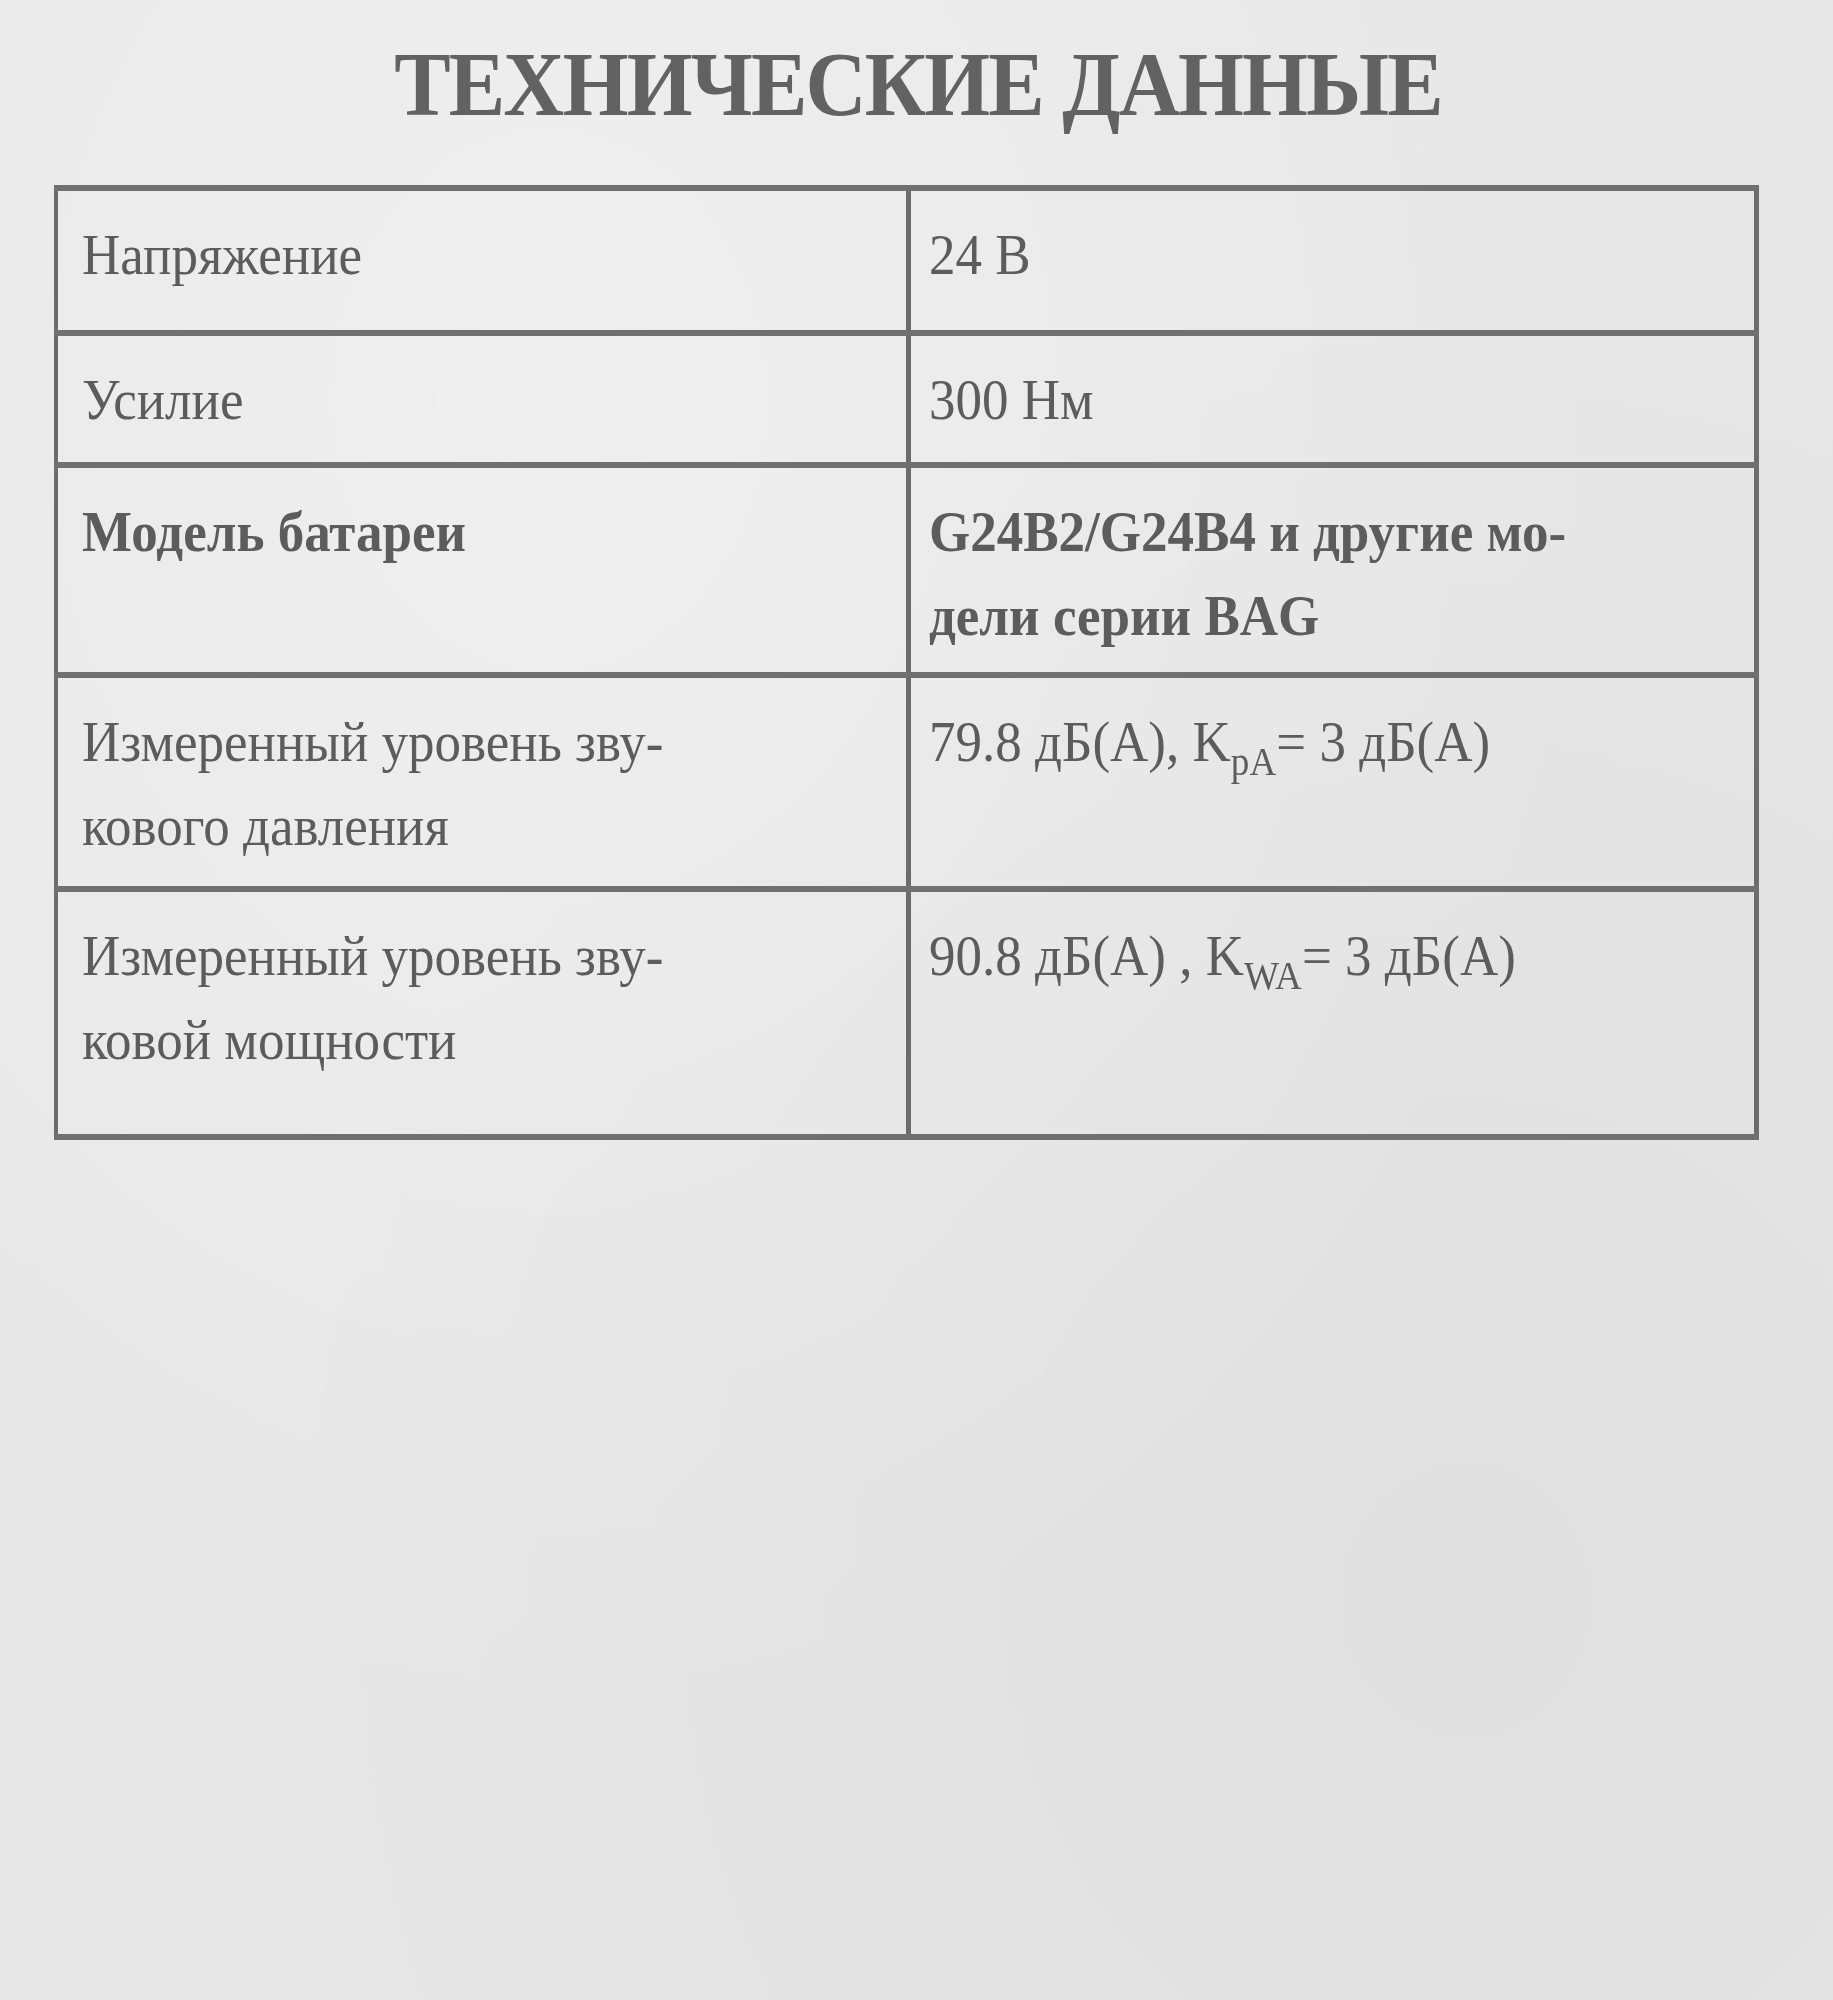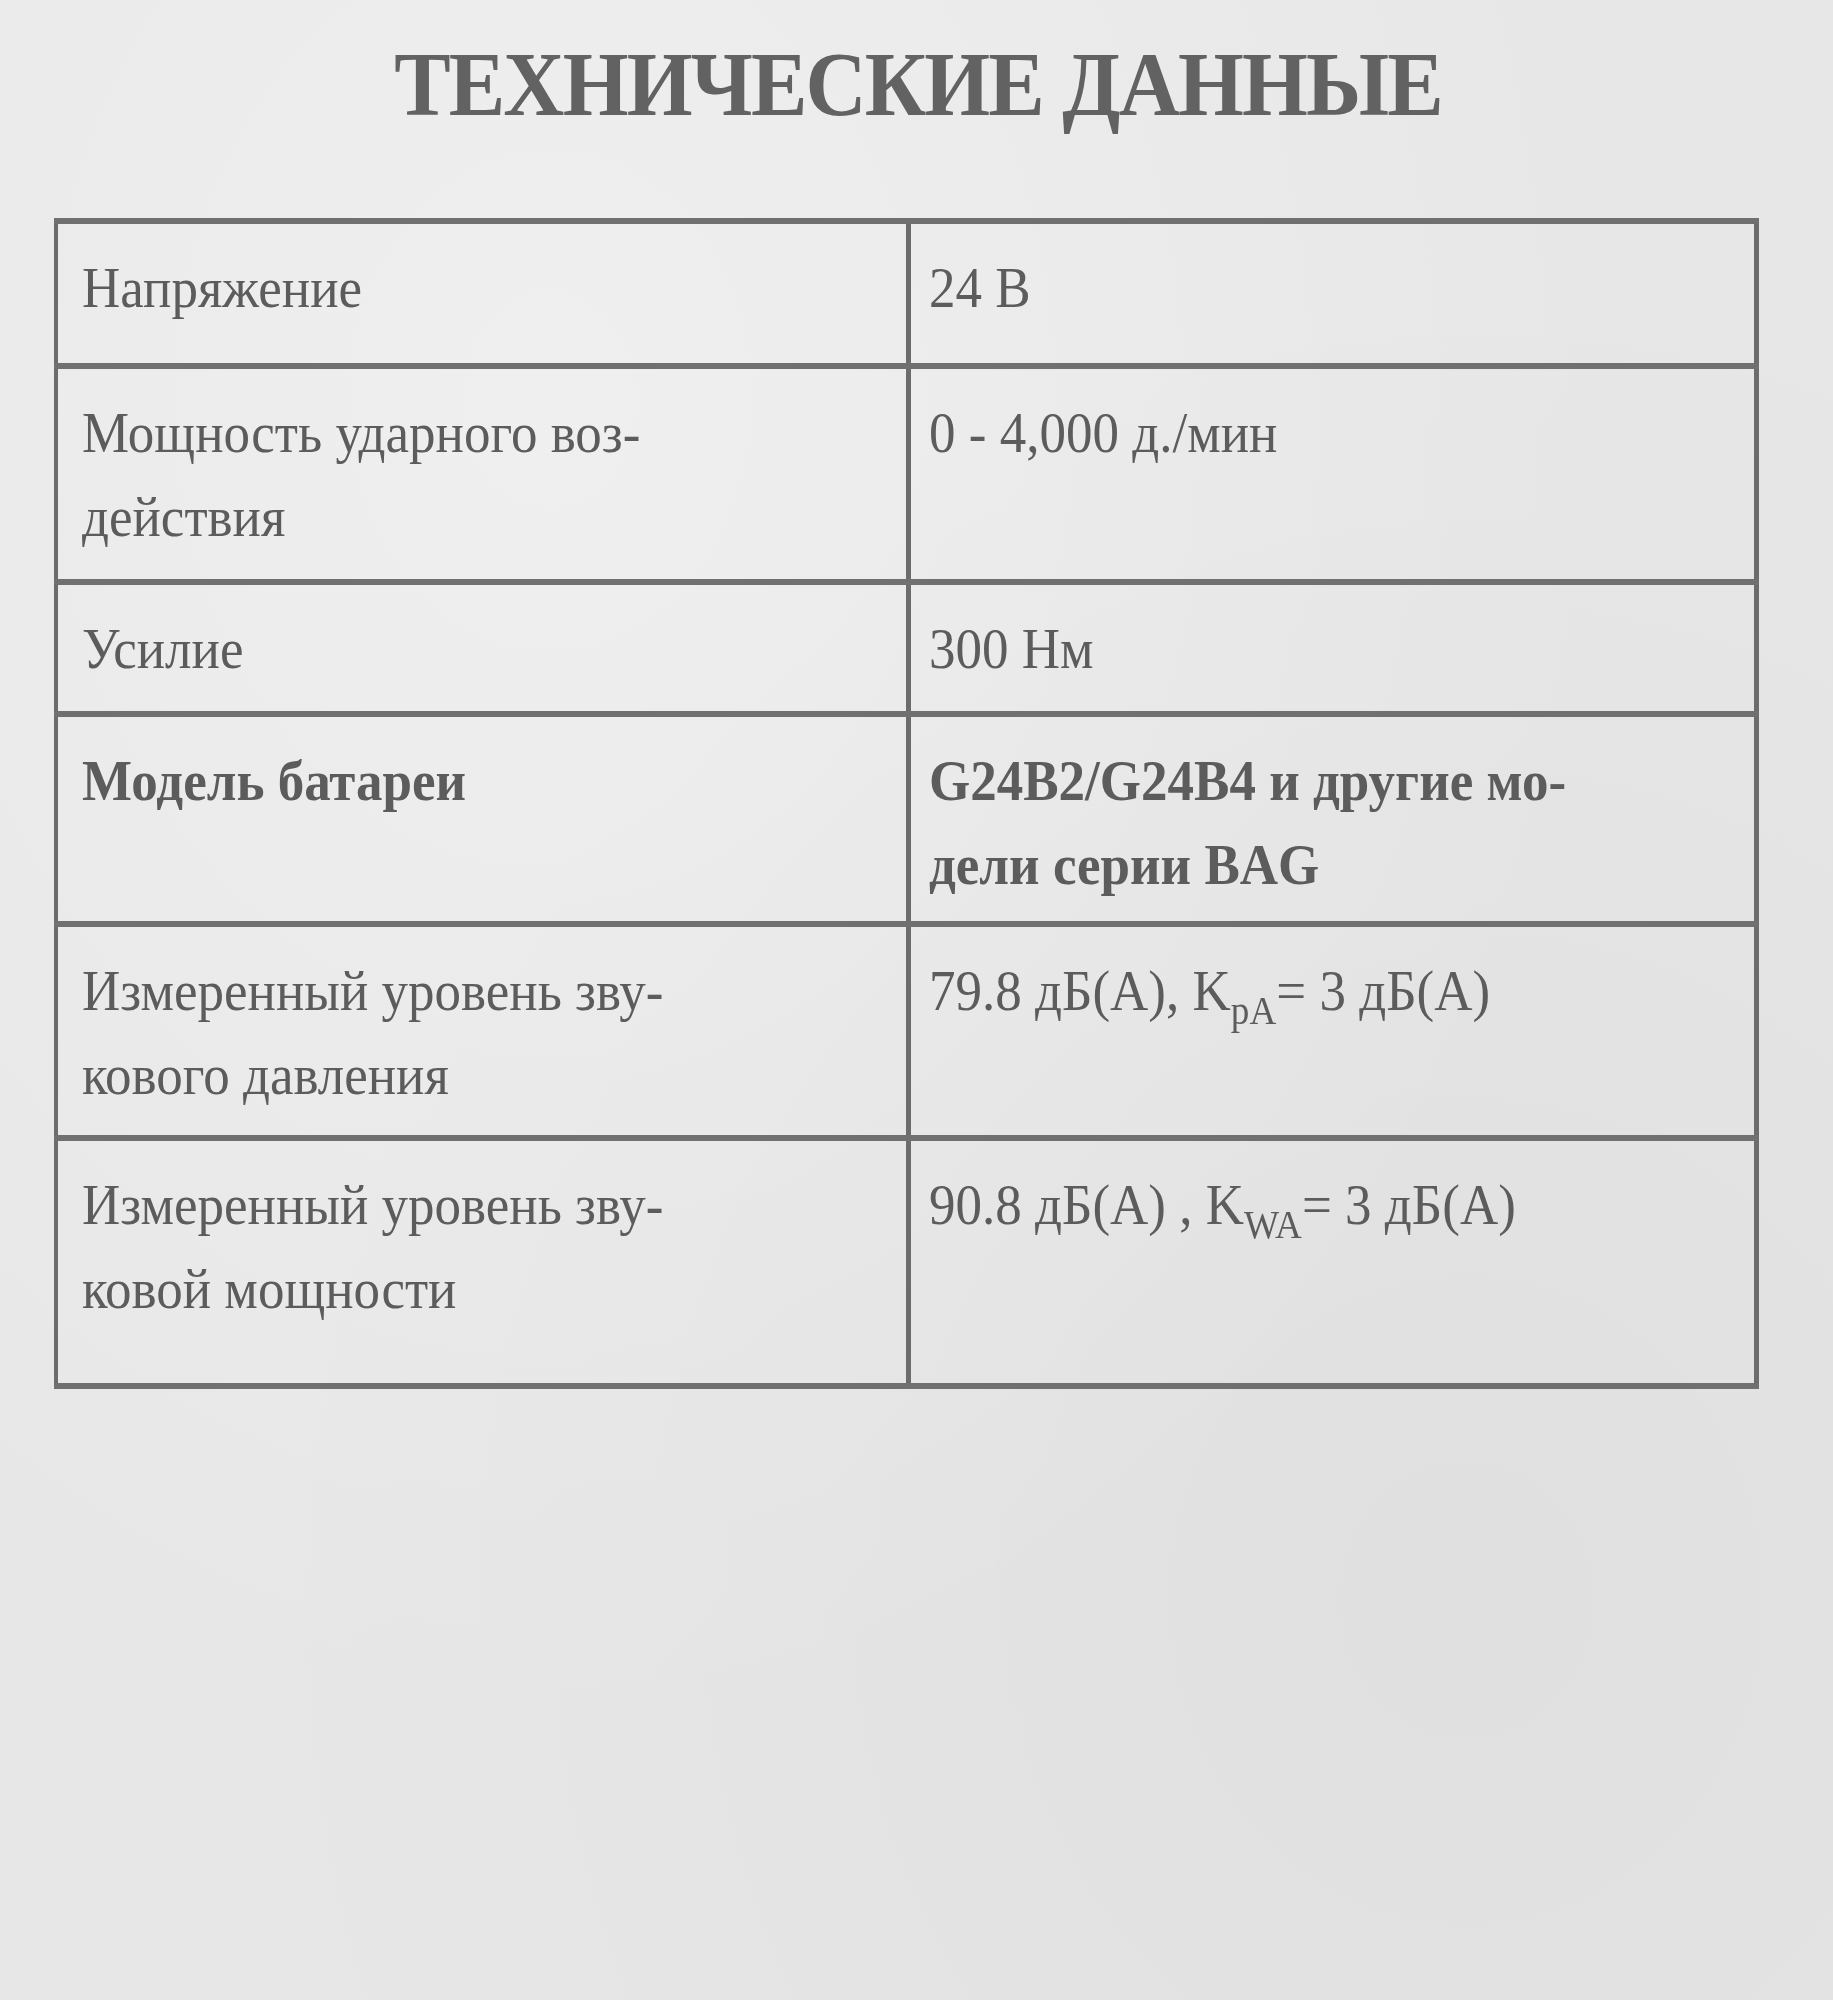--- a/index.html
+++ b/index.html
@@ -39,21 +39,21 @@
       margin-left: 0;
     }
     .title span {
       display: inline-block;
       position: relative;
       left: 0;
     }
     table.specs {
       position: absolute;
       left: 54px;
-      top: 218px;
+      top: 185px;
       width: 1700px;
       border-collapse: collapse;
       table-layout: fixed;
     }
     table.specs col.c1 { width: 852px; }
     table.specs col.c2 { width: 848px; }
     table.specs td {
       border-top: 6px solid #707070;
       border-bottom: 6px solid #707070;
       border-left: 4px solid #6c6c6c;
@@ -108,25 +108,20 @@
   <table class="specs">
     <colgroup>
         <col class="c1">
         <col class="c2">
       </colgroup>
     <tbody>
       <tr class="r1">
         <td class="lbl"><span class="txt">Напряжение</span></td>
         <td class="val"><span class="txt">24 В</span></td>
       </tr>
-      <tr class="r3">
-        <td class="lbl"><span class="txt">Мощность ударного воз-
-действия</span></td>
-        <td class="val"><span class="txt">0 - 4,000 д./мин</span></td>
-      </tr>
       <tr class="r4">
         <td class="lbl"><span class="txt">Усилие</span></td>
         <td class="val"><span class="txt">300 Нм</span></td>
       </tr>
       <tr class="r6">
         <td class="lbl"><span class="txt">Модель батареи</span></td>
         <td class="val"><span class="txt">G24B2/G24B4 и другие мо-
 дели серии BAG</span></td>
       </tr>
       <tr class="r8">

